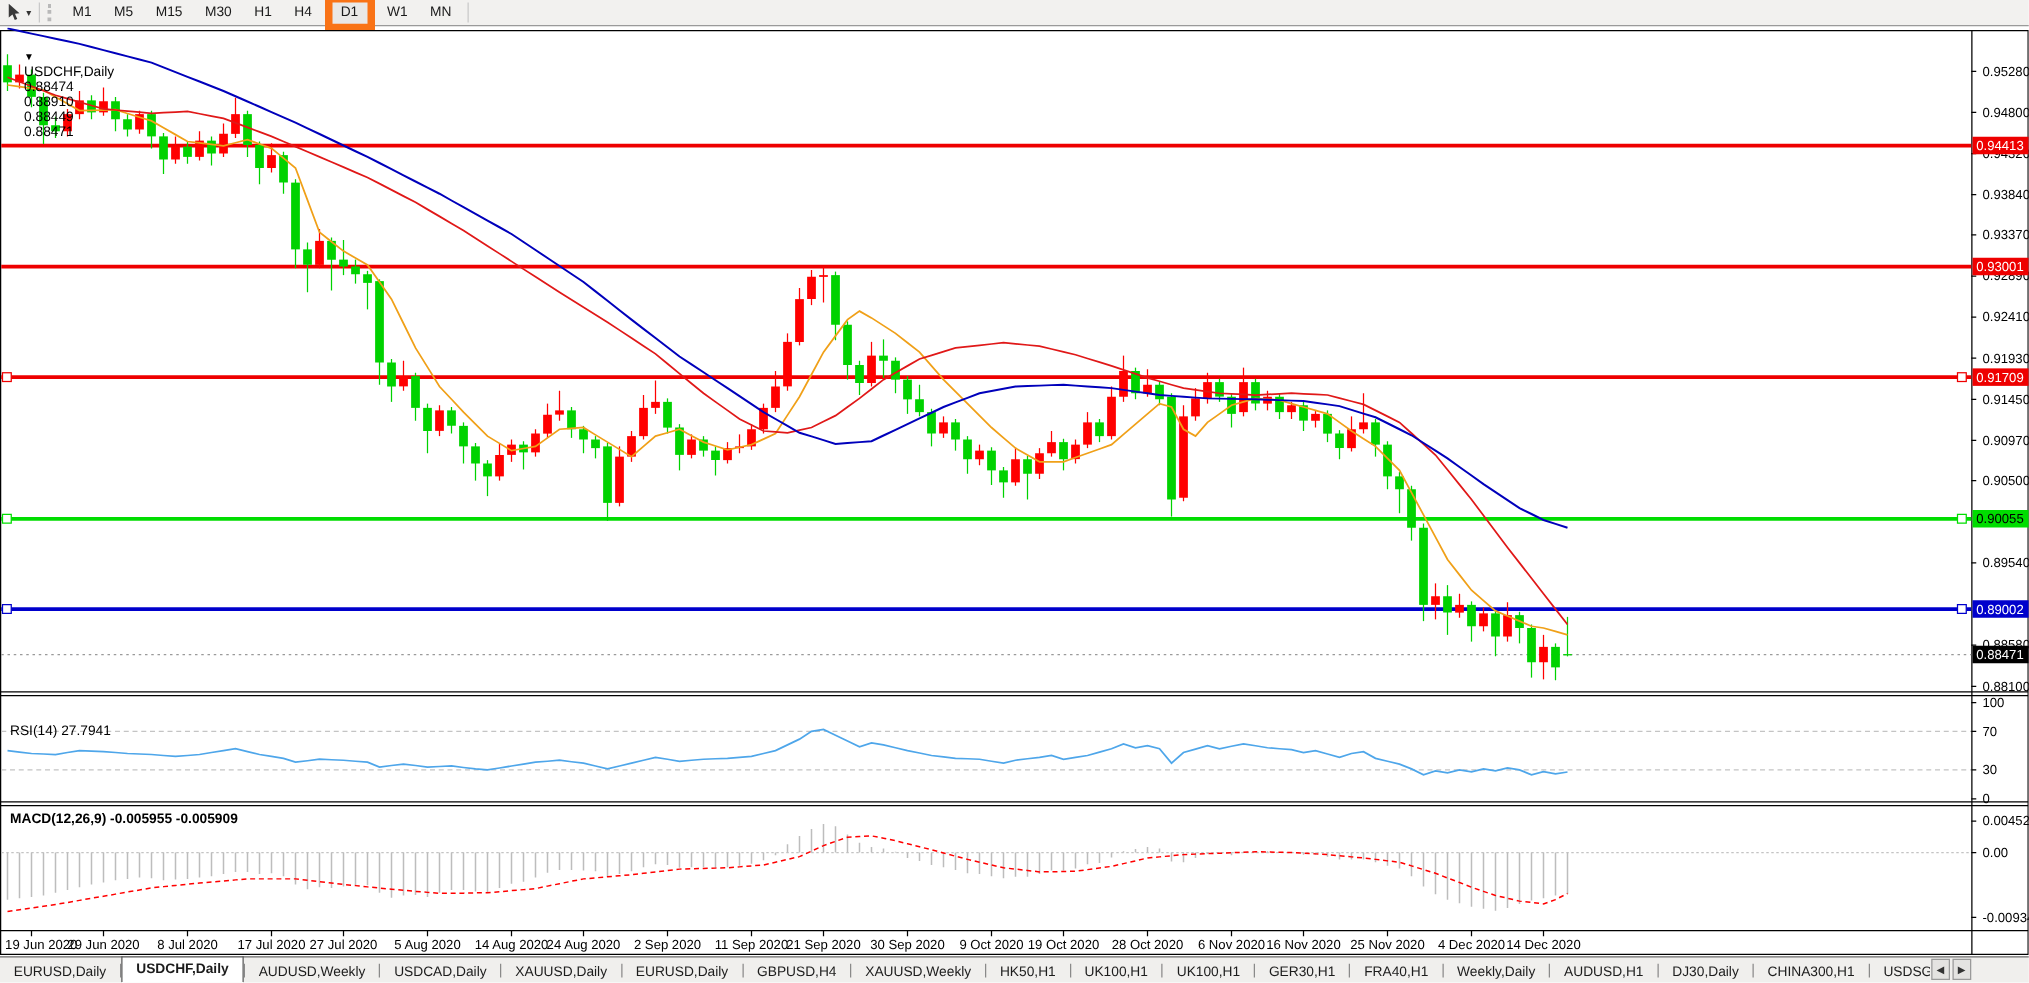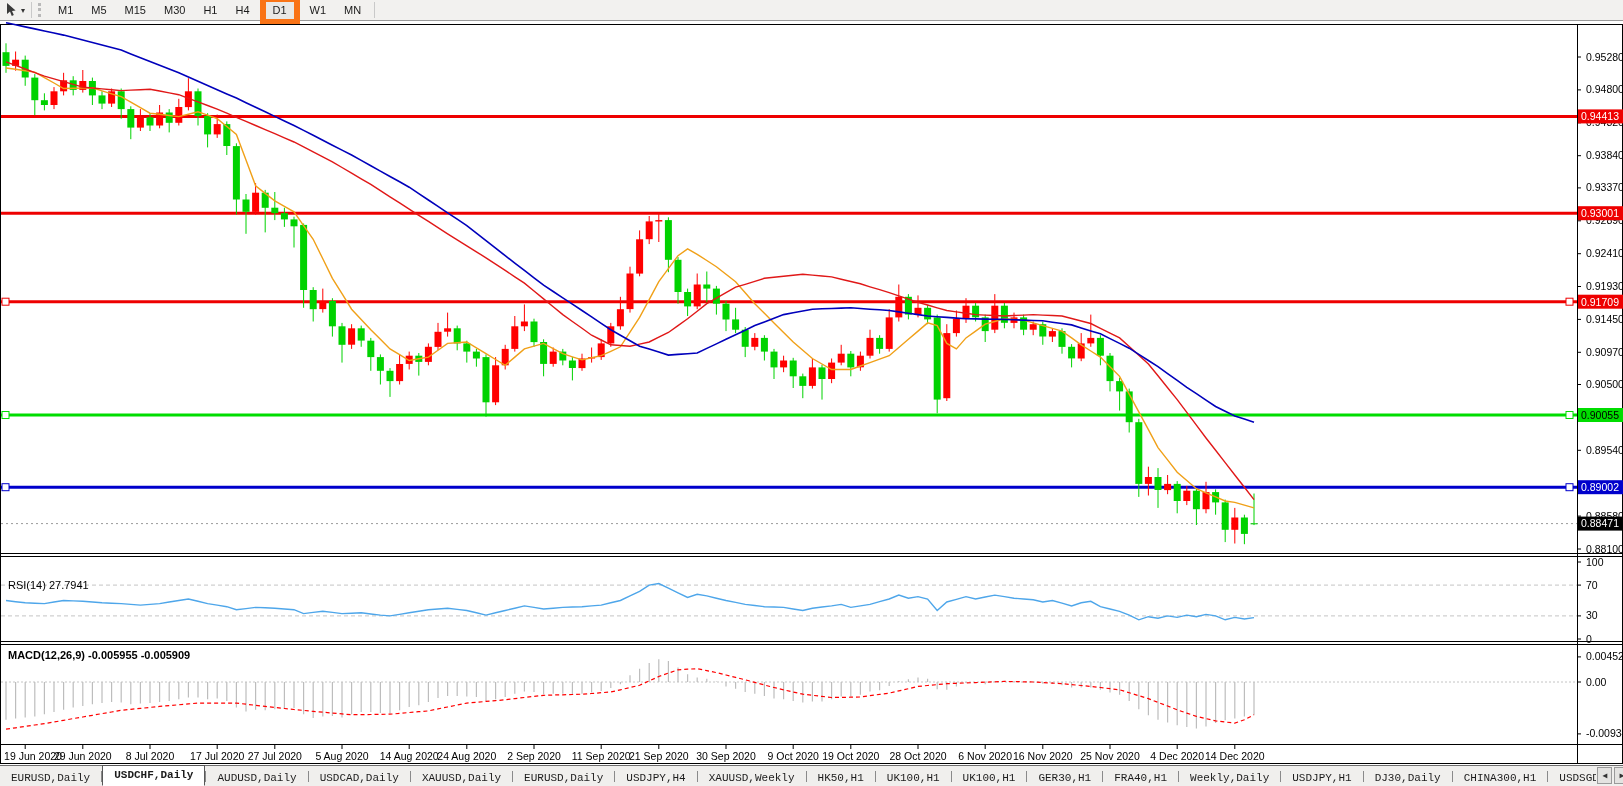--- a/index.html
+++ b/index.html
@@ -19,21 +19,21 @@
   .chart-stage{position:absolute;top:22px;left:0;width:1623px;height:743px;}
   .chart-stage svg{position:absolute;left:0;top:0;}
   .overlay{position:absolute;font-size:11px;color:#000;white-space:pre;z-index:5;}
   .chart-title{top:6px;left:7px;}
   .chart-title .tri{font-size:8px;margin-right:4px;vertical-align:1px;}
   .chart-title span{margin-right:3px;}
   .rsi-label{top:537px;left:8px;margin-top:20px;}
   .macd-label{top:627px;left:8px;font-weight:bold;}
   
   .tabbar{position:absolute;left:0;bottom:0;width:1623px;height:21px;background:#f0efed;
-          border-top:1px solid #6e6e6e;display:flex;align-items:flex-end;box-sizing:border-box;font-family:Liberation Mono, monospace;}
+          border-top:1px solid #6e6e6e;display:flex;align-items:flex-end;box-sizing:border-box;}
   .tab{height:16px;line-height:16px;padding:0 11px;font-size:11px;color:#1c1c1c;cursor:pointer;
        white-space:nowrap;}
   .tab.active{background:#ffffff;border:1px solid #585858;border-bottom:1px solid #ffffff;
               height:19px;line-height:19px;font-weight:bold;}
   .tabsep{width:1px;height:11px;background:#8a8a8a;align-self:center;flex:none;}
   .tab-scroll{width:13px;height:15px;font-size:8px;line-height:15px;text-align:center;color:#333;
               background:#e4e3e1;border:1px solid #9a9a9a;margin:0 1px 2px 1px;cursor:pointer;flex:none;}
   .tab-partial{overflow:hidden;flex:none;width:26px;}
 </style>
 </head>
@@ -601,54 +601,62 @@
         <text x="1042.8" y="737.5" text-anchor="middle">16 Nov 2020</text>
         <line x1="1110.0" y1="722.5" x2="1110.0" y2="727" stroke="#000"></line>
         <text x="1110.0" y="737.5" text-anchor="middle">25 Nov 2020</text>
         <line x1="1177.2" y1="722.5" x2="1177.2" y2="727" stroke="#000"></line>
         <text x="1177.2" y="737.5" text-anchor="middle">4 Dec 2020</text>
         <line x1="1234.8" y1="722.5" x2="1234.8" y2="727" stroke="#000"></line>
         <text x="1234.8" y="737.5" text-anchor="middle">14 Dec 2020</text>
       </g>
     </svg>
 
+  <div class="overlay chart-title">
+    <span class="tri">▼</span>
+    <span>USDCHF,Daily</span>
+    <span>0.88474</span>
+    <span>0.88910</span>
+    <span>0.88449</span>
+    <span>0.88471</span>
+  </div>
   <div class="overlay rsi-label">RSI(14) 27.7941</div>
   <div class="overlay macd-label">MACD(12,26,9) -0.005955 -0.005909</div>
 </div>
 
 <div class="tabbar" id="tabbar">
     <div class="tab">EURUSD,Daily</div>
     <div class="tabsep"></div>
     <div class="tab active">USDCHF,Daily</div>
     <div class="tabsep"></div>
-    <div class="tab">AUDUSD,Daily</div>
+    <div class="tab">AUDUSD,Weekly</div>
     <div class="tabsep"></div>
     <div class="tab">USDCAD,Daily</div>
     <div class="tabsep"></div>
     <div class="tab">XAUUSD,Daily</div>
     <div class="tabsep"></div>
     <div class="tab">EURUSD,Daily</div>
     <div class="tabsep"></div>
-    <div class="tab">USDJPY,H4</div>
+    <div class="tab">GBPUSD,H4</div>
     <div class="tabsep"></div>
     <div class="tab">XAUUSD,Weekly</div>
     <div class="tabsep"></div>
     <div class="tab">HK50,H1</div>
     <div class="tabsep"></div>
     <div class="tab">UK100,H1</div>
     <div class="tabsep"></div>
     <div class="tab">UK100,H1</div>
     <div class="tabsep"></div>
     <div class="tab">GER30,H1</div>
     <div class="tabsep"></div>
     <div class="tab">FRA40,H1</div>
     <div class="tabsep"></div>
     <div class="tab">Weekly,Daily</div>
     <div class="tabsep"></div>
-    <div class="tab">USDJPY,H1</div>
+    <div class="tab">AUDUSD,H1</div>
     <div class="tabsep"></div>
     <div class="tab">DJ30,Daily</div>
     <div class="tabsep"></div>
     <div class="tab">CHINA300,H1</div>
     <div class="tabsep"></div>
     <div class="tab tab-partial">USDSGD,H1</div>
     <div class="tab-scroll">◀</div>
     <div class="tab-scroll">▶</div>
   </div>
 

